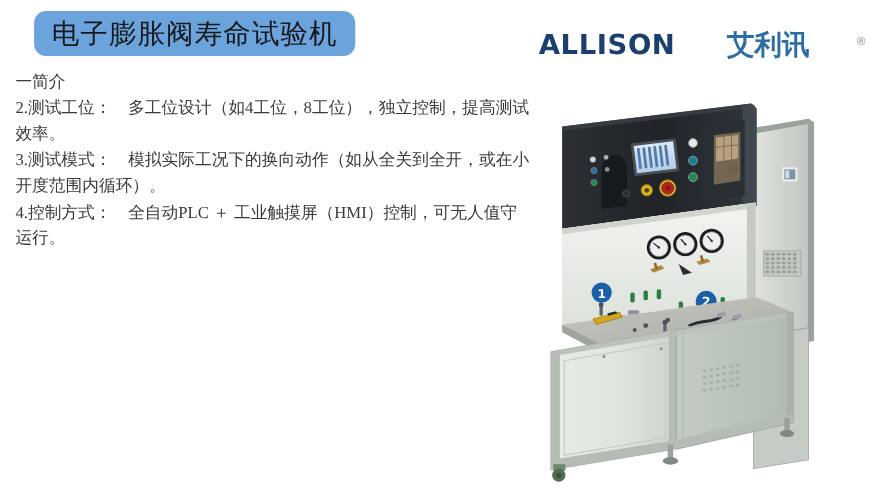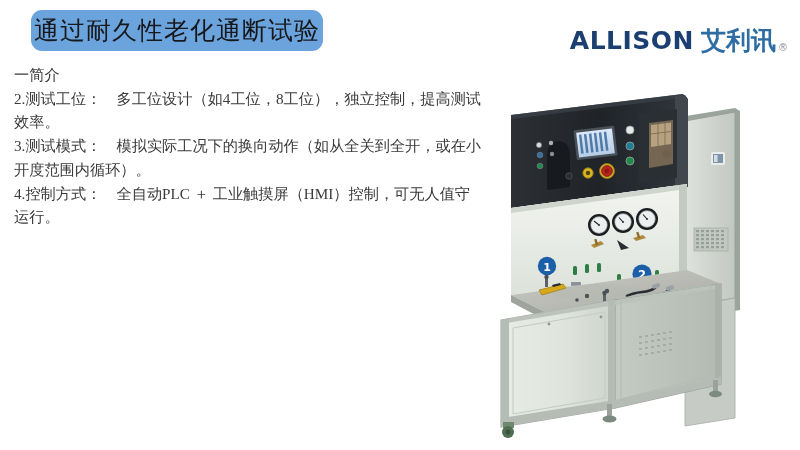--- a/index.html
+++ b/index.html
@@ -19,21 +19,21 @@
     border-radius: 11px;
     display: flex; align-items: center; justify-content: center;
   }
   .title-badge-text {
     font-family: "Liberation Serif", "DejaVu Serif", serif;
     font-size: 25px; color: #16181b; letter-spacing: 1px;
     white-space: nowrap;
   }
 
   
-  .logo { position: absolute; right: 12px; top: 28px; display: flex; align-items: flex-end; }
+  .logo { position: absolute; right: 12px; top: 28px; display: flex; align-items: center; gap: 40px; }
   .logo-en {
     font-family: "DejaVu Sans", "Liberation Sans", sans-serif;
     font-weight: 700; font-size: 25px; color: #1c3f72;
     letter-spacing: 0.5px; line-height: 1;
   }
   .logo-cn {
     font-family: "DejaVu Sans", "Liberation Sans", sans-serif;
     font-weight: 700; font-size: 25px; color: #2e6da4;
     margin-left: 7px; line-height: 1;
   }
@@ -56,21 +56,21 @@
   
   .photo { position: absolute; left: 489px; top: 88px; width: 306px; height: 352px; }
   .photo svg { display: block; }
 </style>
 </head>
 <body>
 
 <div class="page">
 
   <div class="title-badge">
-    <span class="title-badge-text">通过耐久性老化通断试验</span>
+    <span class="title-badge-text">电子膨胀阀寿命试验机</span>
   </div>
 
   <div class="logo">
     <span class="logo-en">ALLISON</span>
     <span class="logo-cn">艾利讯</span>
     <span class="logo-tm">®</span>
   </div>
 
   <div class="body-text">
     <span class="sec-head">一简介</span>

